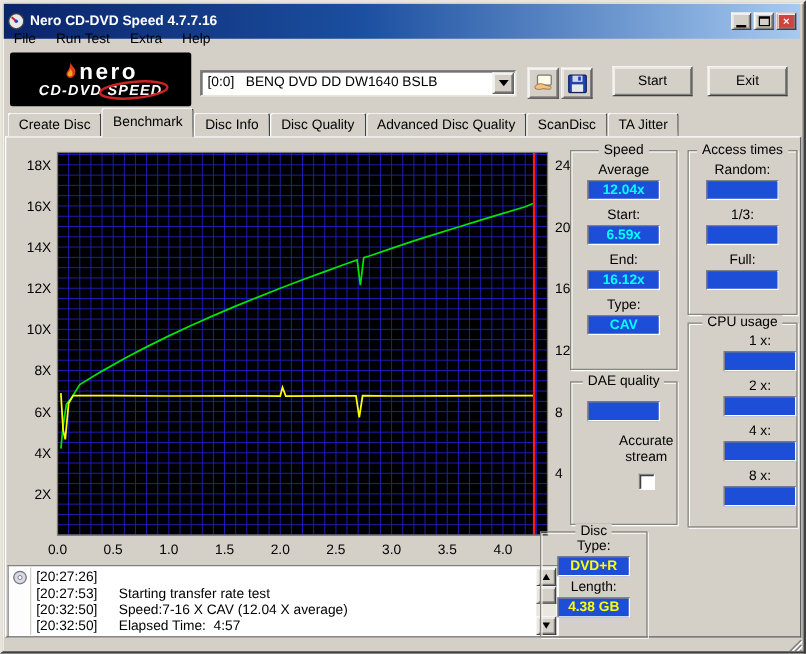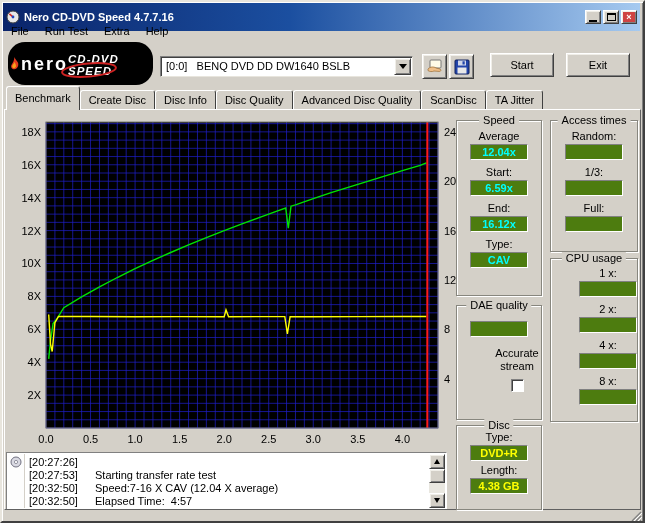--- a/index.html
+++ b/index.html
@@ -23,22 +23,22 @@
   .tbtn.close{background:#cf4343;color:#fff;font-weight:bold;}
   .glyph-min{width:8px;height:2px;background:#000;margin-top:7px;}
   .glyph-max{width:9px;height:8px;border:1px solid #000;border-top:2px solid #000;}
 
   
   .menubar{left:1px;top:19px;width:637px;height:19px;display:flex;align-items:center;}
   .menu-item{font-size:11px;padding:2px 8px;}
 
   
   .toolbar{left:1px;top:38px;width:637px;height:48px;}
-  .logo{left:5px;top:2px;width:145px;height:43px;background:#000;border-radius:17px;
-    display:flex;flex-direction:row;align-items:center;justify-content:center;overflow:hidden;}
+  .logo{left:5px;top:2px;width:145px;height:43px;background:#000;border-radius:2px;
+    display:flex;flex-direction:column;align-items:center;justify-content:center;overflow:hidden;}
   .logo-top{display:flex;align-items:flex-end;}
   .logo-nero{color:#fff;font-weight:bold;font-size:18px;letter-spacing:2px;line-height:16px;}
   .logo-line{position:relative;color:#fff;font-weight:bold;font-style:italic;font-size:11.5px;margin-top:2px;letter-spacing:1px;}
   .speed-wrap{position:relative;display:inline-block;}
   .swoosh{position:absolute;left:-8px;top:-4px;pointer-events:none;}
   .combo{left:157px;top:16px;width:253px;height:21px;background:#fff;
     border:1px solid;border-color:#808080 #e8e5dd #e8e5dd #808080;box-shadow:inset 1px 1px 0 #404040;}
   .combo-text{font-size:11px;line-height:19px;padding-left:5px;white-space:pre;overflow:hidden;}
   .combo-arrow{position:absolute;right:1px;top:1px;width:17px;height:17px;display:flex;align-items:center;justify-content:center;}
   .tri-down{width:0;height:0;border:4px solid transparent;border-top:5px solid #000;margin-top:4px;}
@@ -57,21 +57,21 @@
   
   #chart-svg{left:4px;top:114px;z-index:2;}
   svg text{font-family:"Liberation Sans",sans-serif;}
 
   
   .group{position:absolute;border:1px solid #87867e;box-shadow:1px 1px 0 #ffffff, inset 1px 1px 0 #ffffff;z-index:2;}
   .gtitle{position:absolute;top:-7px;left:50%;transform:translateX(-50%);background:#d4d0c8;
     padding:0 4px;font-size:11px;white-space:nowrap;}
   .grow{display:flex;flex-direction:column;align-items:center;margin-top:6px;}
   .glabel{font-size:11px;height:13px;white-space:nowrap;}
-  .vbox{width:58px;height:16px;background:#4d7c0f;border:1px solid;border-color:#808080 #fff #fff #808080;
+  .vbox{width:58px;height:16px;background:#1d4ed8;border:1px solid;border-color:#808080 #fff #fff #808080;
     display:flex;align-items:center;justify-content:center;font-size:11px;font-weight:bold;margin-top:1px;}
   .cyan{color:#00ffff;} .yellow{color:#ffff00;}
   .checkbox{width:13px;height:13px;background:#fff;border:1px solid;border-color:#808080 #fff #fff #808080;
     box-shadow:inset 1px 1px 0 #404040;margin-top:6px;}
 
   
   .log{left:4px;top:450px;width:441px;height:58px;background:#fff;}
   .log-gutter{position:absolute;left:1px;top:1px;bottom:1px;width:17px;background:#fdfdfd;border-right:1px solid #d4d0c8;}
   .log-lines{position:absolute;left:22px;top:3px;right:18px;}
   .log-line{display:flex;font-size:11px;line-height:13px;white-space:pre;}
@@ -159,22 +159,22 @@
         <rect x="8.5" y="2.3" width="2.2" height="3.2" fill="#2244aa"></rect>
         <rect x="3.5" y="8.5" width="9" height="6" fill="#e8e8e8"></rect>
       </svg>
     </div>
 
     <div class="abs pushbtn raised" style="left:487px;">Start</div>
     <div class="abs pushbtn raised" style="left:563px;">Exit</div>
   </div>
 
   <div class="abs tabs">
+    <div class="tab">Create Disc</div>
     <div class="tab active">Benchmark</div>
-    <div class="tab">Create Disc</div>
     <div class="tab">Disc Info</div>
     <div class="tab">Disc Quality</div>
     <div class="tab">Advanced Disc Quality</div>
     <div class="tab">ScanDisc</div>
     <div class="tab">TA Jitter</div>
   </div>
   <div class="abs panel"></div>
 
   <svg id="chart-svg" class="abs" width="460" height="336" viewBox="0 0 460 336">
       <rect x="40" y="6" width="392" height="306" fill="#000000"></rect>
@@ -316,21 +316,21 @@
     <div class="grow" style="margin-top:14px;">
         <span class="vbox cyan"></span>
       </div>
     <div class="grow" style="margin-top:10px;margin-left:36px;">
       <span class="glabel">Accurate</span>
       <span class="glabel">stream</span>
       <span class="checkbox"></span>
     </div>
   </div>
 
-  <div class="group" style="left:454px;top:423px;width:86px;height:85px;">
+  <div class="group" style="left:430px;top:423px;width:86px;height:85px;">
     <span class="gtitle">Disc</span>
     <div class="grow" style="margin-top:5px;">
         <span class="glabel">Type:</span>
         <span class="vbox yellow">DVD+R</span>
       </div>
     <div class="grow" style="margin-top:3px;">
         <span class="glabel">Length:</span>
         <span class="vbox yellow">4.38 GB</span>
       </div>
   </div>

